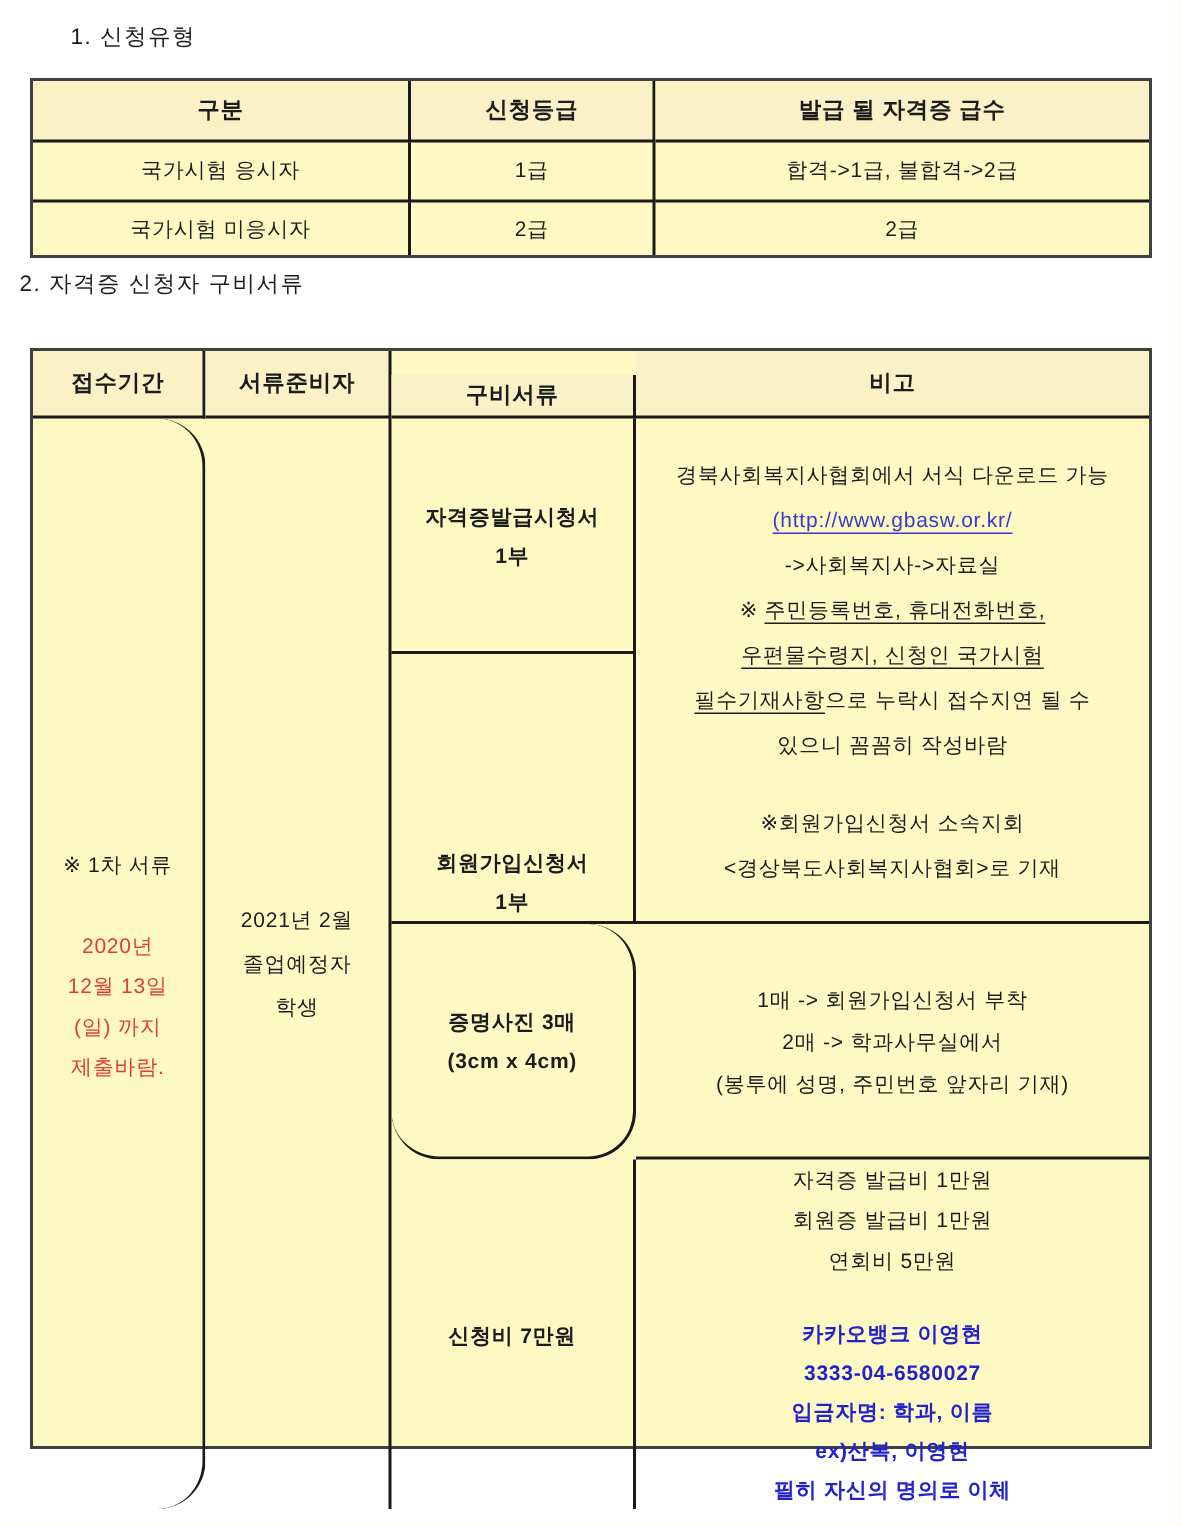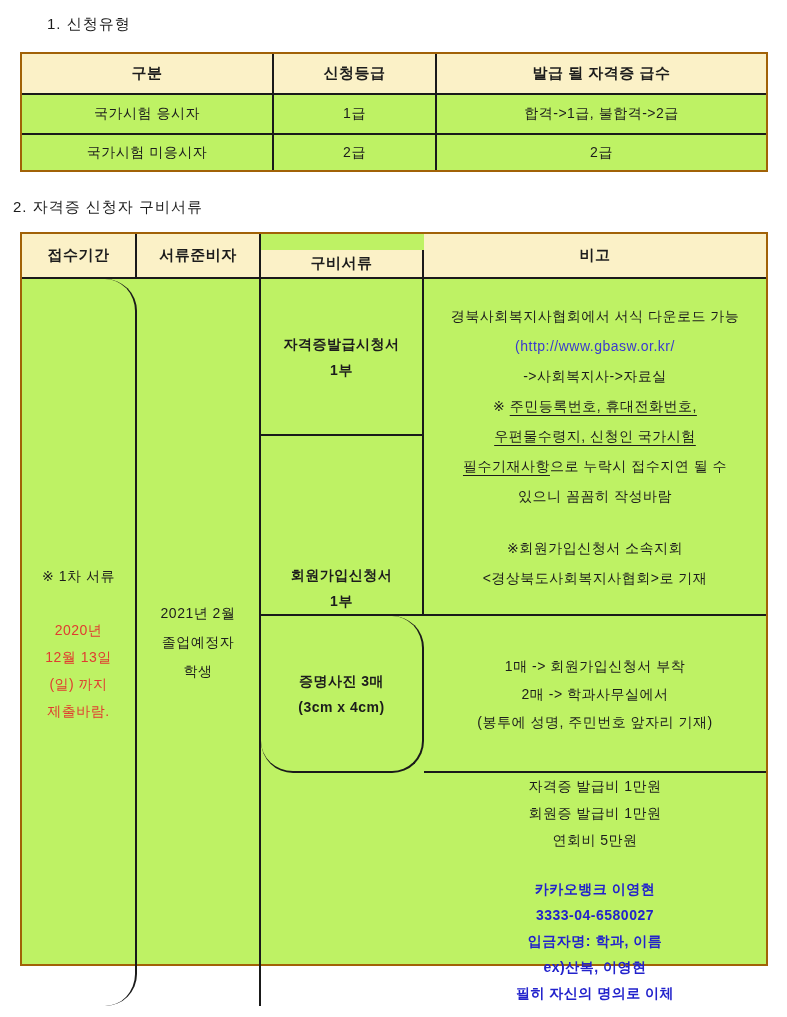--- a/index.html
+++ b/index.html
@@ -3,44 +3,44 @@
 <meta charset="utf-8">
 <style>
   html,body{margin:0;padding:0;}
   body{
     width:787px;height:1017px;background:#ffffff;position:relative;
     font-family:"Liberation Sans","DejaVu Sans",sans-serif;
     color:#1c1c1c;-webkit-font-smoothing:antialiased;
   }
   .sec-title{position:absolute;left:13px;font-size:15px;letter-spacing:1px;color:#1c1c1c;}
   .t1{top:15px;margin-left:34px;}
-  .t2{top:198px;}
+  .t2{top:180px;}
 
-  .tbl{position:absolute;left:20px;display:grid;border:2px solid #a16207;box-sizing:border-box;background:#bef264;}
+  .tbl{position:absolute;left:20px;display:grid;border:2px solid #404040;box-sizing:border-box;background:#fef9c3;}
   .c{display:flex;flex-direction:column;align-items:center;justify-content:center;
      border-right:2px solid #1a1a1a;border-bottom:2px solid #1a1a1a;box-sizing:border-box;
      font-size:14px;letter-spacing:0.5px;text-align:center;}
   .no-r{border-right:none;}
   .no-b{border-bottom:none;}
   .hdr{background:#FBF1C7;font-weight:bold;font-size:15px;}
 
   
   .tbl1{top:52px;width:748px;height:120px;grid-template-columns:252px 163px 1fr;grid-template-rows:41px 40px 1fr;}
 
   
   .tbl2{top:232px;width:748px;height:734px;grid-template-columns:115px 124px 163px 1fr;grid-template-rows:45px 157px 180px 157px 1fr;}
   .span-body{grid-row:2 / span 4;}
   .remark-a{grid-row:2 / span 2;grid-column:4;}
 
   .docs{font-weight:bold;line-height:26px;}
   .line{line-height:30px;white-space:nowrap;}
   .line28{line-height:28px;white-space:nowrap;}
   .blank{height:22px;}
   .u{text-decoration:underline;text-underline-offset:4px;}
-  .link{color:#3a3ace;text-underline-offset:4px;cursor:pointer;}
+  .link{color:#3a3ace;text-decoration:underline;text-underline-offset:4px;cursor:pointer;}
   .red{color:#E03C30;line-height:27px;}
   .note-gap{height:26px;}
   .fee{line-height:27px;white-space:nowrap;}
   .bank{line-height:26px;white-space:nowrap;color:#2222CC;font-weight:bold;}
   .prep{line-height:29px;}
 </style>
 </head>
 <body>
 
 <div class="sec-title t1">1. 신청유형</div>
@@ -87,20 +87,23 @@
     <div>1부</div>
   </div>
   <div class="c docs" style="grid-row:3;grid-column:3;justify-content:flex-end;">
     <div>회원가입신청서</div>
     <div>1부</div>
   </div>
   <div class="c docs" style="grid-row:4;grid-column:3;border-radius:32px;">
     <div>증명사진 3매</div>
     <div>(3cm x 4cm)</div>
   </div>
+  <div class="c docs no-b" style="grid-row:5;grid-column:3;">
+    <div>신청비 7만원</div>
+  </div>
 
   <div class="c remark-a no-r">
     <div class="line">경북사회복지사협회에서 서식 다운로드 가능</div>
     <div class="line"><span class="link">(http://www.gbasw.or.kr/</span></div>
     <div class="line">-&gt;사회복지사-&gt;자료실</div>
     <div class="line"><span>※ </span><span class="u">주민등록번호, 휴대전화번호,</span></div>
     <div class="line"><span class="u">우편물수령지, 신청인 국가시험</span></div>
     <div class="line"><span class="u">필수기재사항</span><span>으로 누락시 접수지연 될 수</span></div>
     <div class="line">있으니 꼼꼼히 작성바람</div>
     <div class="blank"></div>

